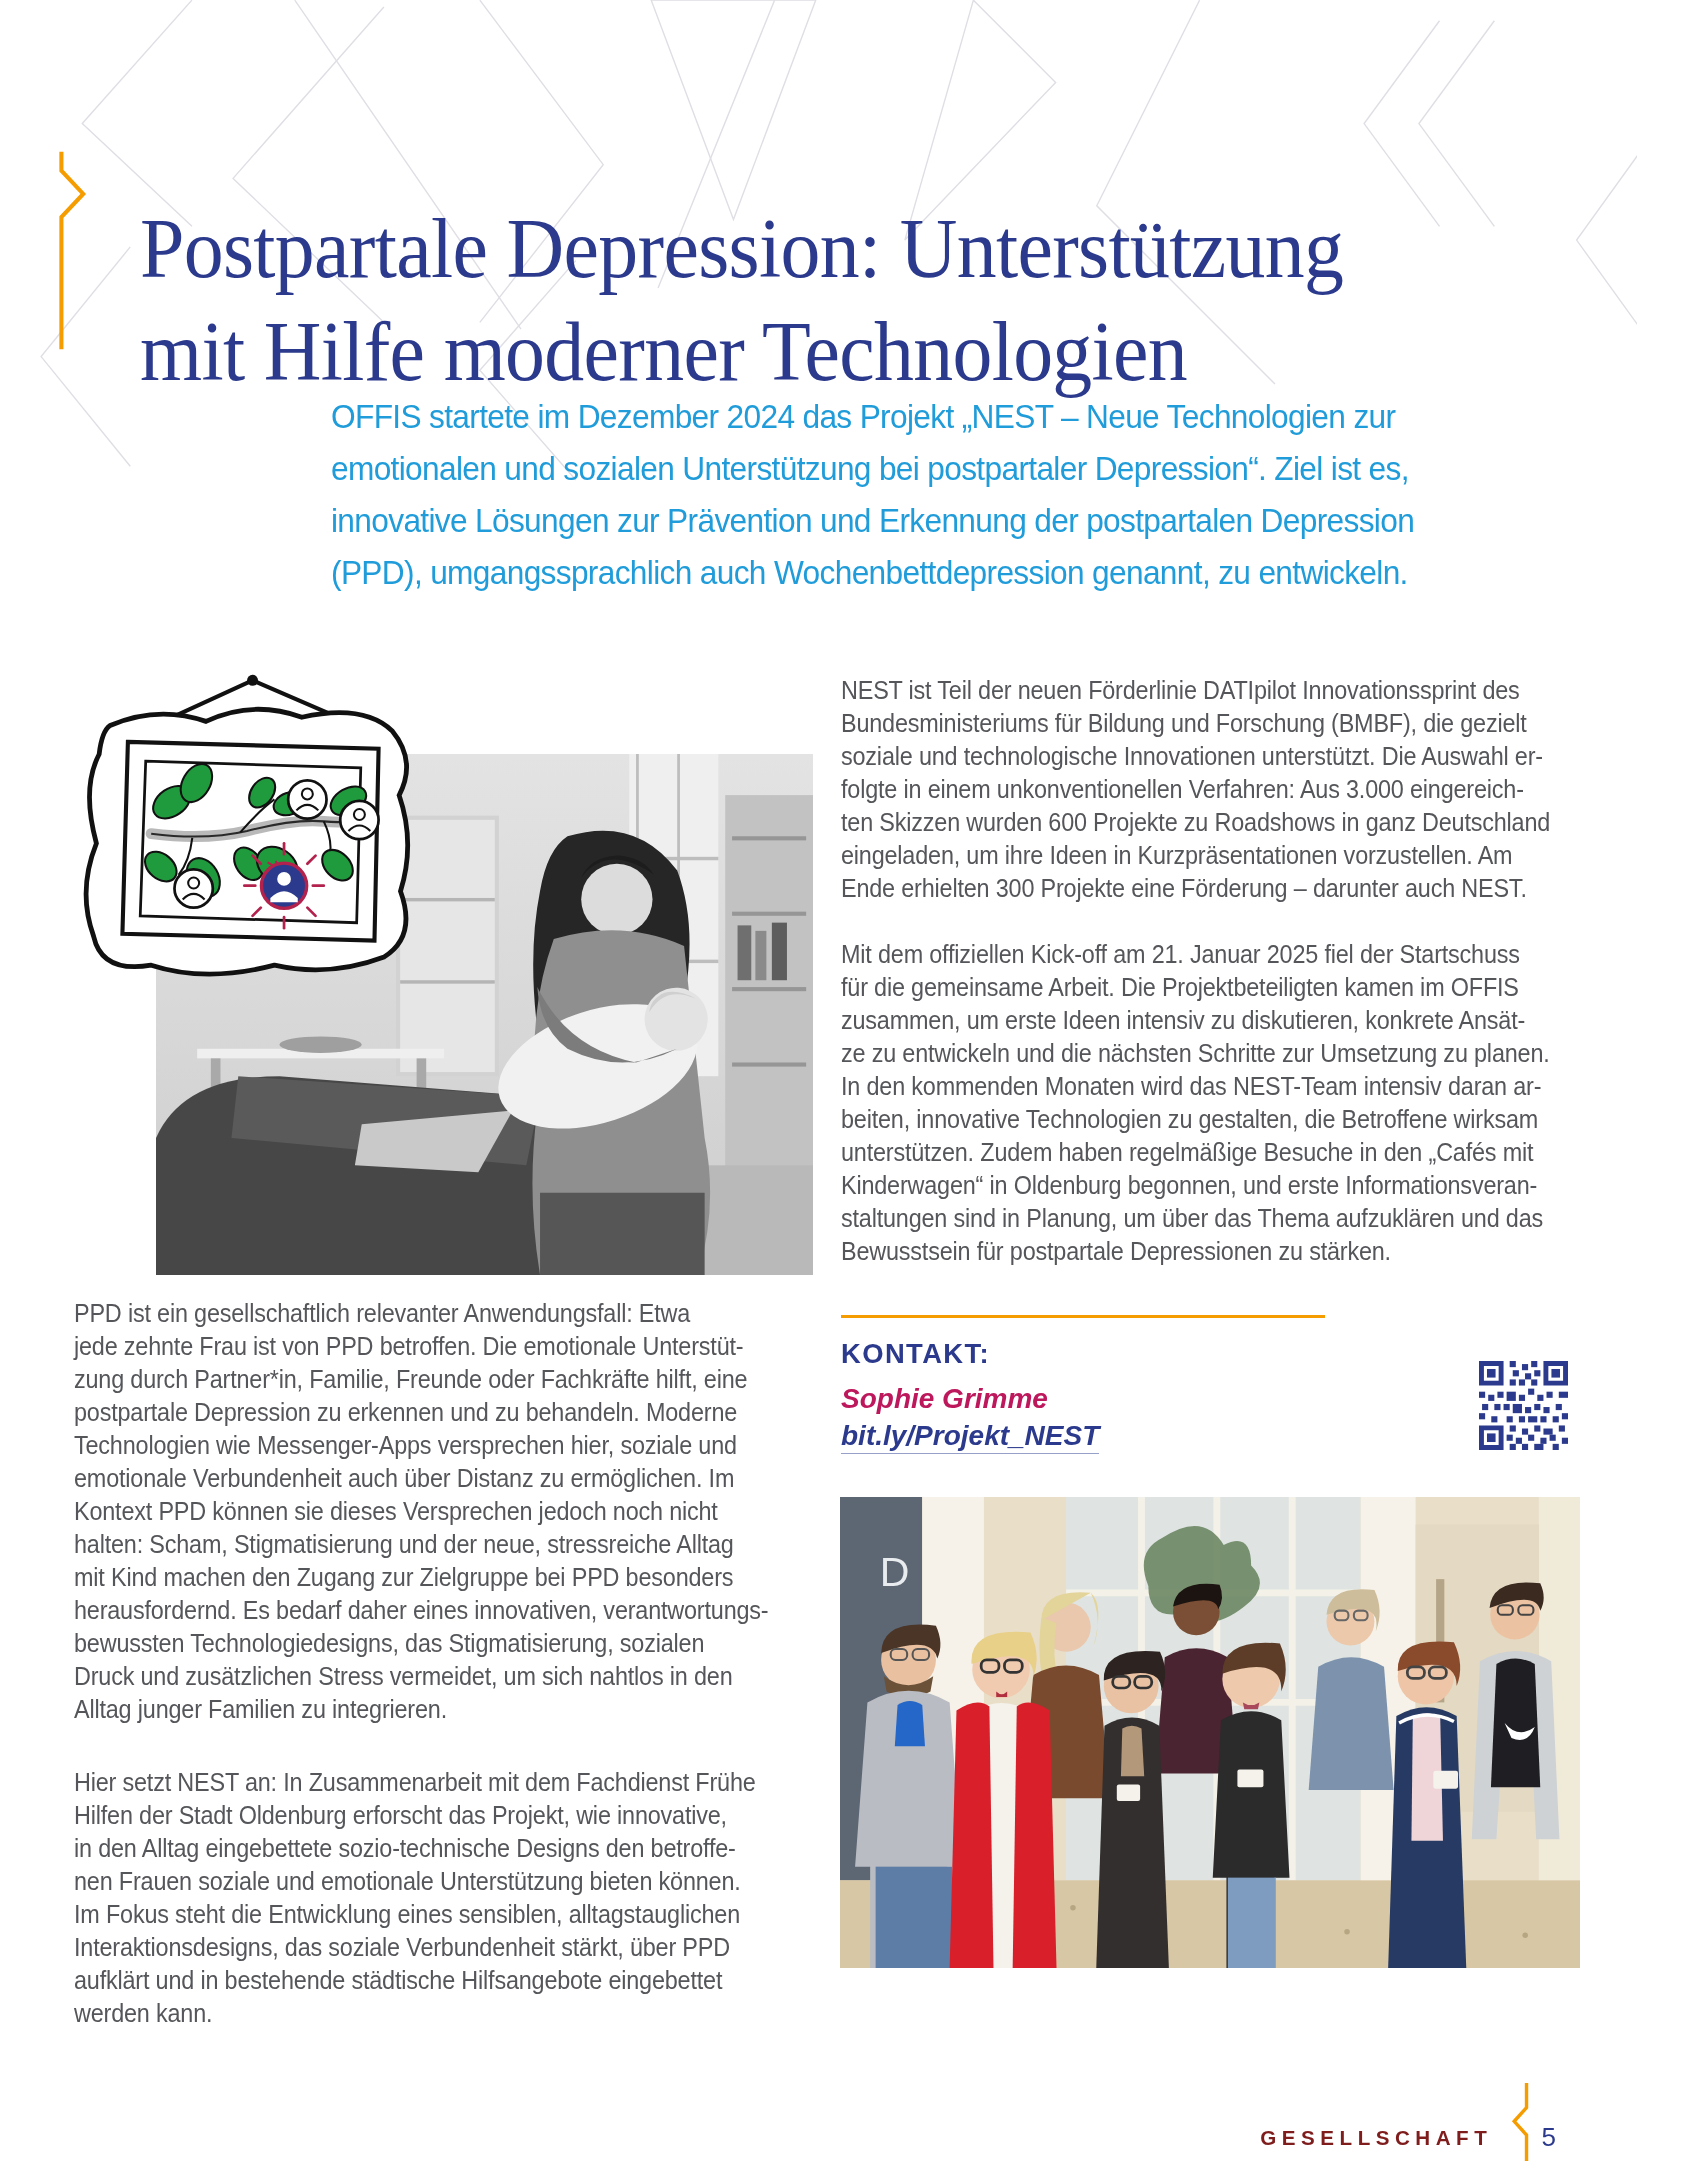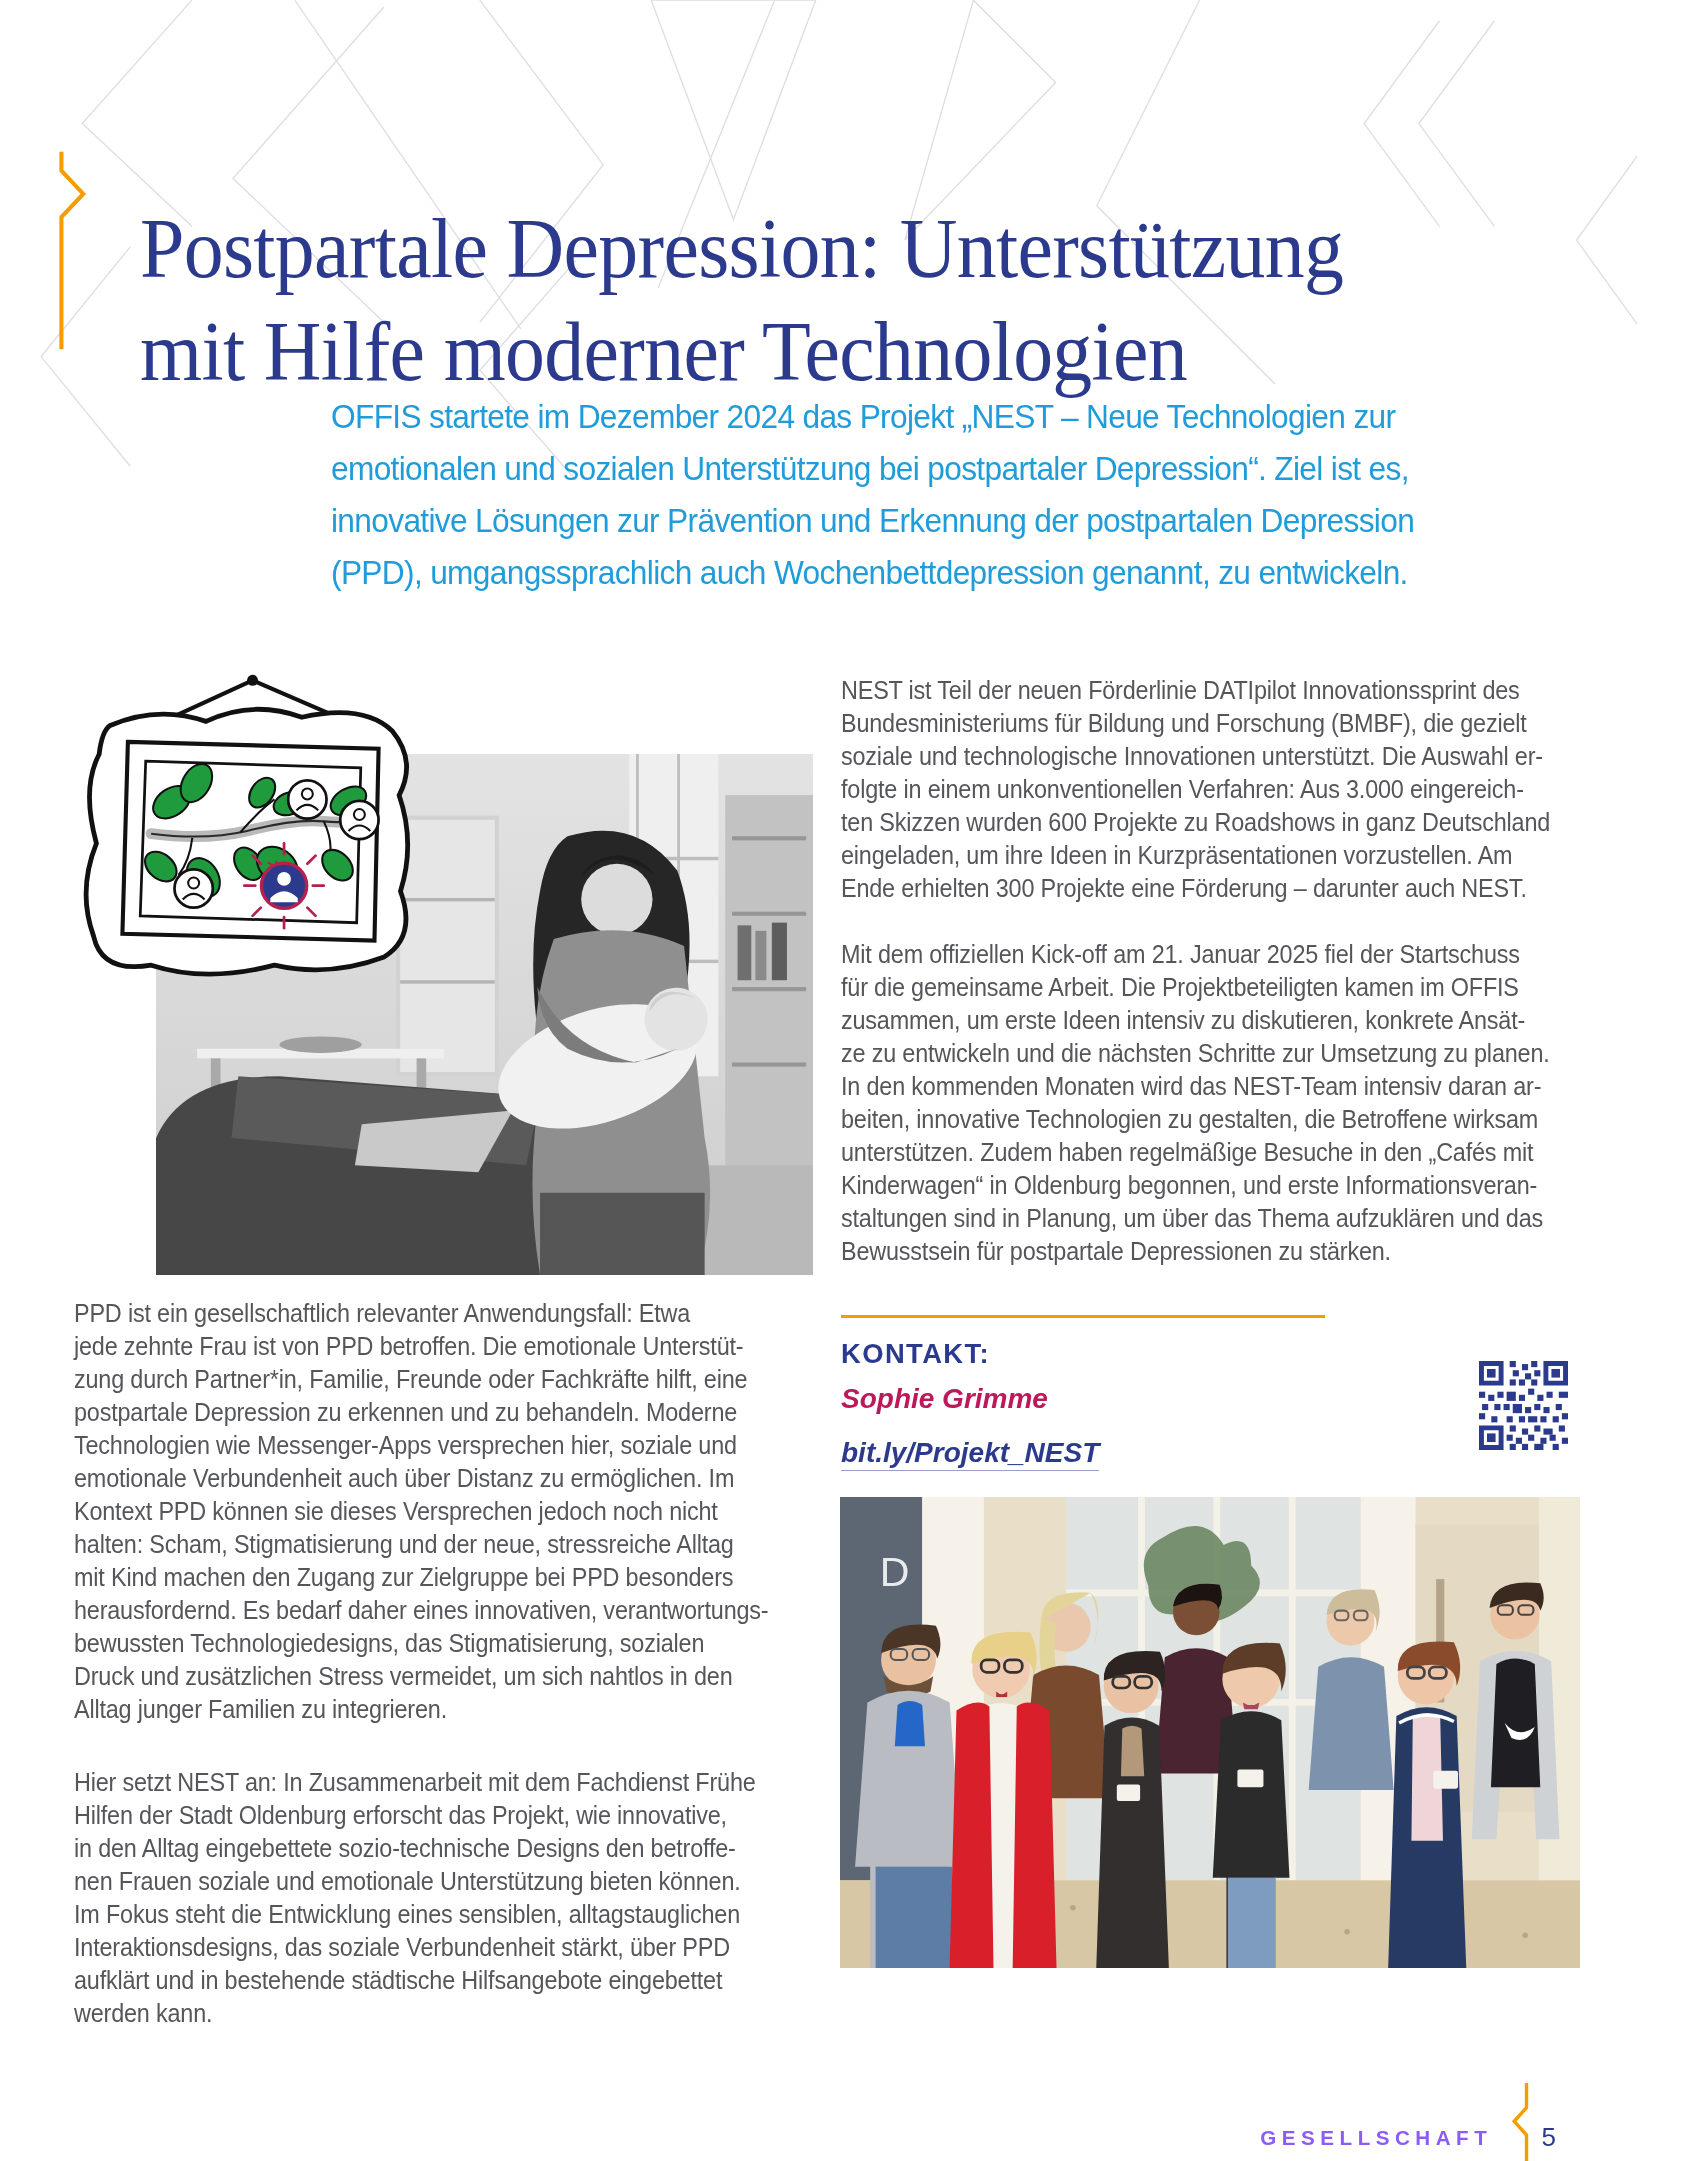--- a/index.html
+++ b/index.html
@@ -22,32 +22,32 @@
   .left-col{position:absolute;left:74px;top:1297px;}
   .left-col .p2{margin-top:40px;}
   .right-col{position:absolute;left:841px;top:674px;}
   .right-col .p2{margin-top:33px;}
   
   .contact{position:absolute;left:841px;top:1315px;width:493px;}
   .contact-rule{width:484px;height:2.7px;background:#f59c00;margin-bottom:20.6px;}
   .contact-heading{font-size:27.4px;font-weight:bold;color:#2b3a8c;letter-spacing:1.4px;}
   .contact-name{font-size:28px;font-weight:bold;font-style:italic;color:#be185d;margin-top:12.3px;}
   .contact-link{display:inline-block;font-size:28px;font-weight:bold;font-style:italic;color:#2b3a8c;
-    margin-top:22px;text-decoration:none;border-bottom:1.4px solid #97a0c9;padding-bottom:1.4px;}
+    margin-top:5px;text-decoration:none;border-bottom:1.4px solid #97a0c9;padding-bottom:1.4px;}
   .qr{position:absolute;left:1479px;top:1361px;}
   
   .photo-bw{position:absolute;left:156px;top:754px;width:657px;height:521px;}
   .illustration{position:absolute;left:69px;top:672px;width:363px;height:322px;}
   .group-photo{position:absolute;left:840px;top:1497px;width:740px;height:471px;}
   .caption-bar{position:absolute;left:840px;top:1969px;width:740px;height:69px;background:#1c9fe0;}
   .caption-text{position:absolute;left:26px;top:16.4px;font-size:22.6px;font-style:italic;color:#ffffff;
     white-space:nowrap;transform:scaleX(.95);transform-origin:0 0;}
   
   .footer{position:absolute;right:81px;top:2083px;display:flex;align-items:center;}
-  .footer-section{font-size:20.6px;font-weight:bold;color:#8b5cf6;letter-spacing:5.5px;margin-right:13.7px;
+  .footer-section{font-size:20.6px;font-weight:bold;color:#7f1d1d;letter-spacing:5.5px;margin-right:13.7px;
     padding-top:31.5px;}
   .footer-chevron{margin-right:9.6px;}
   .footer-page{font-size:26px;color:#2b3a8c;padding-top:31.5px;}
 </style>
 </head>
 <body>
 
 <div class="page">
 
   <svg class="bgpattern" width="1700" height="535" viewBox="0 0 2480 780" fill="none" stroke="#dedee4" stroke-width="2">

